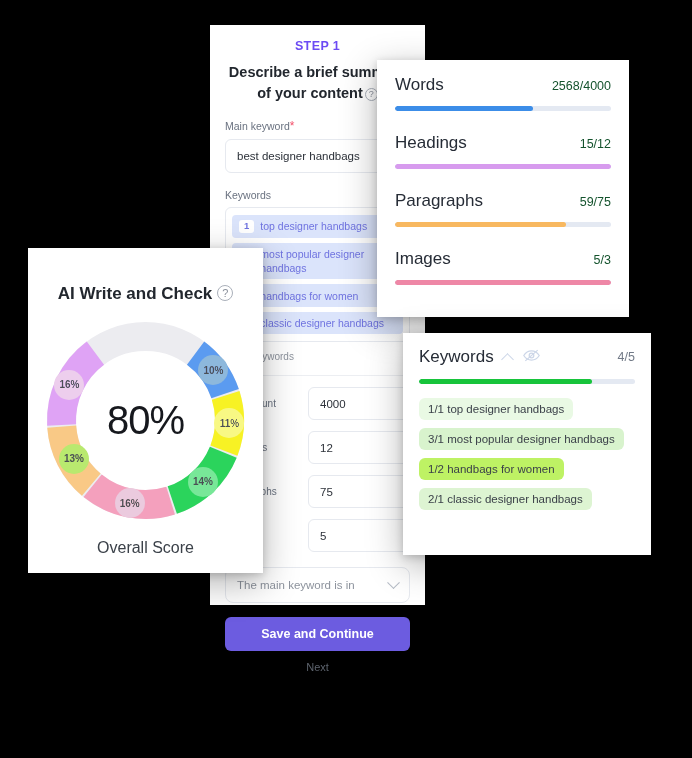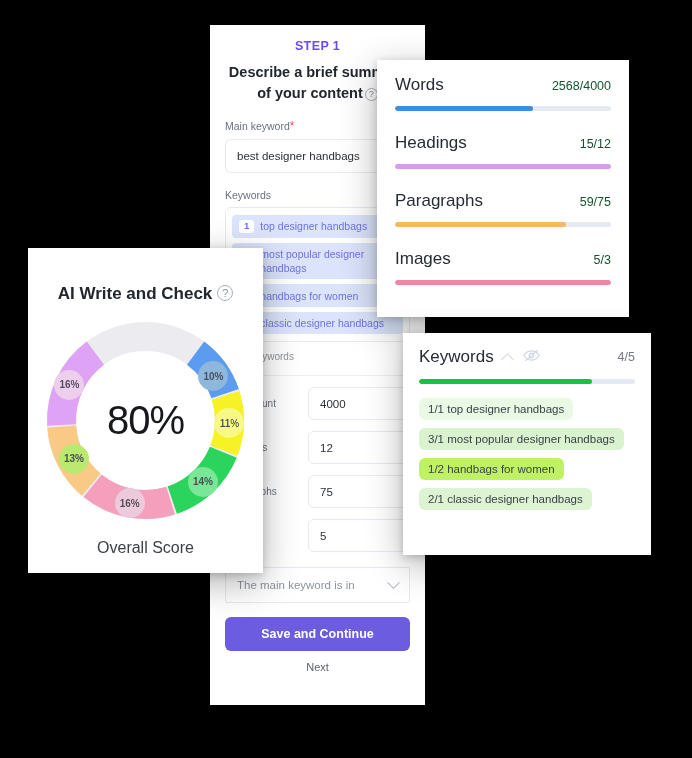--- a/index.html
+++ b/index.html
@@ -11,21 +11,21 @@
   }
   #stage { position: relative; width: 692px; height: 758px; }
 
   .card {
     position: absolute;
     background: #ffffff;
     box-shadow: 0 10px 34px rgba(0,0,0,0.30), 0 2px 8px rgba(0,0,0,0.18);
   }
 
   
-  #step-card { left: 210px; top: 25px; width: 215px; height: 680px; padding: 14px 15px 0 15px; }
+  #step-card { left: 210px; top: 25px; width: 215px; height: 580px; padding: 14px 15px 0 15px; }
   .step-label { text-align: center; color: #6C4BF4; font-size: 12.5px; font-weight: bold; letter-spacing: .4px; }
   .step-title { text-align: center; color: #22272e; font-size: 14.5px; font-weight: bold; line-height: 1.42; margin-top: 9px; }
   .qmark {
     display: inline-block; width: 13px; height: 13px; border: 1.3px solid #aab0ba;
     border-radius: 50%; color: #8a909b; font-size: 9px; font-weight: normal;
     line-height: 11px; text-align: center; vertical-align: 1px; margin-left: 2px;
   }
   .fld-label { font-size: 10.5px; color: #6a7280; margin: 16px 0 6px 0; }
   .req { color: #f3506a; font-size: 12px; }
   .txtinput {
@@ -40,21 +40,21 @@
     font-size: 10.5px; color: #6f73e0; line-height: 1.35;
   }
   .kw-num { background: #ffffff; border-radius: 3px; padding: 0 5px; font-size: 9.5px; color: #6f73e0; font-weight: bold; }
   .kw-x { margin-left: auto; color: #6f73e0; font-size: 11px; font-weight: bold; }
   .sub-note { font-size: 10px; color: #8d939d; margin-top: 9px; }
   .divider { height: 1px; background: #eceef2; margin: 13px 0 5px 0; }
   .num-row { display: flex; align-items: center; gap: 9px; margin-top: 11px; }
   .num-lbl { font-size: 10px; color: #6a7280; width: 74px; line-height: 1.25; }
   .num-in { flex: 1; height: 33px; border: 1px solid #e6e9ef; border-radius: 6px; display: flex; align-items: center; padding: 0 11px; font-size: 11.5px; color: #2c3139; }
   .select {
-    margin-top: 15px; height: 36px; border: 1px solid #e6e9ef; border-radius: 2px;
+    margin-top: 15px; height: 36px; border: 1px solid #e6e9ef; border-radius: 8px;
     display: flex; align-items: center; padding: 0 11px; font-size: 11.5px; color: #8d939d;
   }
   .chev { margin-left: auto; width: 9px; height: 9px; border-right: 1.6px solid #b6bcc6; border-bottom: 1.6px solid #b6bcc6; transform: rotate(45deg) translate(-2px,-2px); }
   .btn-primary {
     margin-top: 14px; height: 34px; border-radius: 6px; background: #6C5CE0;
     color: #ffffff; font-size: 12.5px; font-weight: bold;
     display: flex; align-items: center; justify-content: center;
   }
   .next-txt { text-align: center; font-size: 11px; color: #5d636d; margin-top: 10px; }
 
@@ -252,21 +252,21 @@
           <path d="M 152.58288949711175 35.06333208394639 A 84 84 0 0 1 182.1125464408052 75.70741801896213" fill="none" stroke="#5B9BF0" stroke-width="29"></path>
           <path d="M 182.65618759536727 77.38057345048873 A 84 84 0 0 1 180.92075582576496 132.60290776180523" fill="none" stroke="#F7F224" stroke-width="29"></path>
           <path d="M 180.27312912403954 134.23862609275125 A 84 84 0 0 1 129.29258198103787 182.1125464408052" fill="none" stroke="#2BD45C" stroke-width="29"></path>
           <path d="M 127.6194265495113 182.65618759536727 A 84 84 0 0 1 49.63708715181367 167.78026076238558" fill="none" stroke="#F4A0BD" stroke-width="29"></path>
           <path d="M 48.28155423118817 166.65886640530996 A 84 84 0 0 1 18.725583913145513 108.65200855872102" fill="none" stroke="#F9C986" stroke-width="29"></path>
           <path d="M 18.6151190806158 106.89622032440728 A 84 84 0 0 1 52.41711050288824 35.06333208394639" fill="none" stroke="#DFA3F5" stroke-width="29"></path>
           <circle cx="102.5" cy="102.5" r="62.5" fill="#ffffff"></circle>
         </svg>
       <div class="donut-center">80%</div>
       <div id="bubbles">
-          <div class="bub" style="left: 155.457px; top: 43px; background: rgb(91, 155, 240); filter: brightness(1.22) saturate(0.55);">10%</div>
+          <div class="bub" style="left: 155.457px; top: 37px; background: rgb(91, 155, 240); filter: brightness(1.22) saturate(0.55);">10%</div>
           <div class="bub" style="left: 171.459px; top: 90.1385px; background: rgb(247, 242, 36); filter: brightness(1.22) saturate(0.55);">11%</div>
           <div class="bub" style="left: 145.002px; top: 148.733px; background: rgb(43, 212, 92); filter: brightness(1.22) saturate(0.55);">14%</div>
           <div class="bub" style="left: 71.76px; top: 170.012px; background: rgb(244, 160, 189); filter: brightness(1.22) saturate(0.55);">16%</div>
           <div class="bub" style="left: 16px; top: 125.635px; background: #84cc16; filter: brightness(1.22) saturate(0.55);">13%</div>
           <div class="bub" style="left: 11.4945px; top: 51.7345px; background: rgb(223, 163, 245); filter: brightness(1.22) saturate(0.55);">16%</div>
         </div>
     </div>
     <div class="sc-foot">Overall Score</div>
   </div>
 

